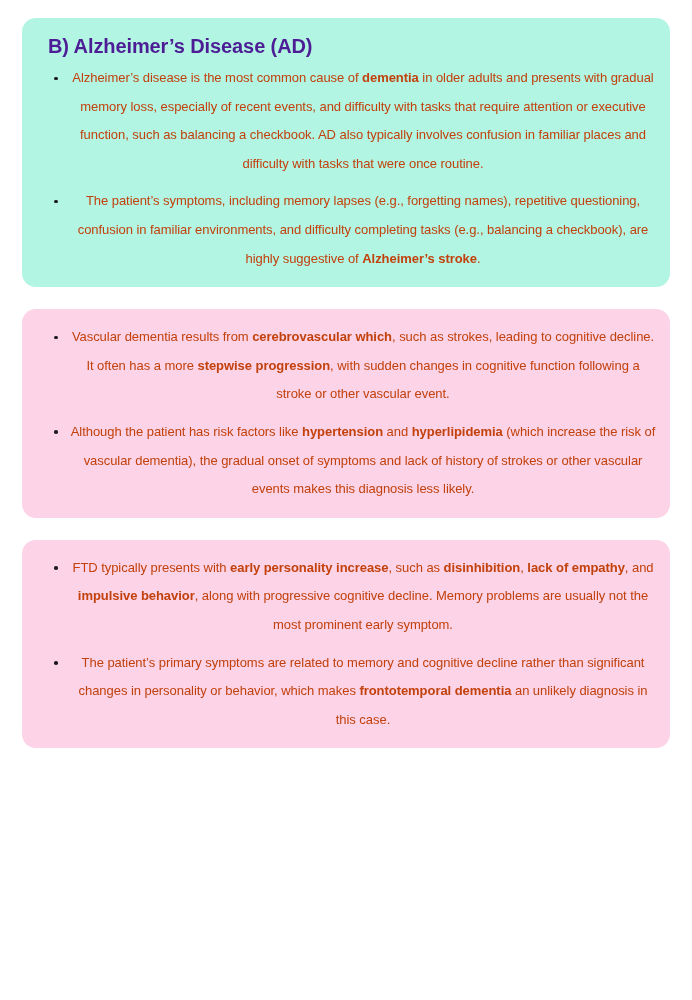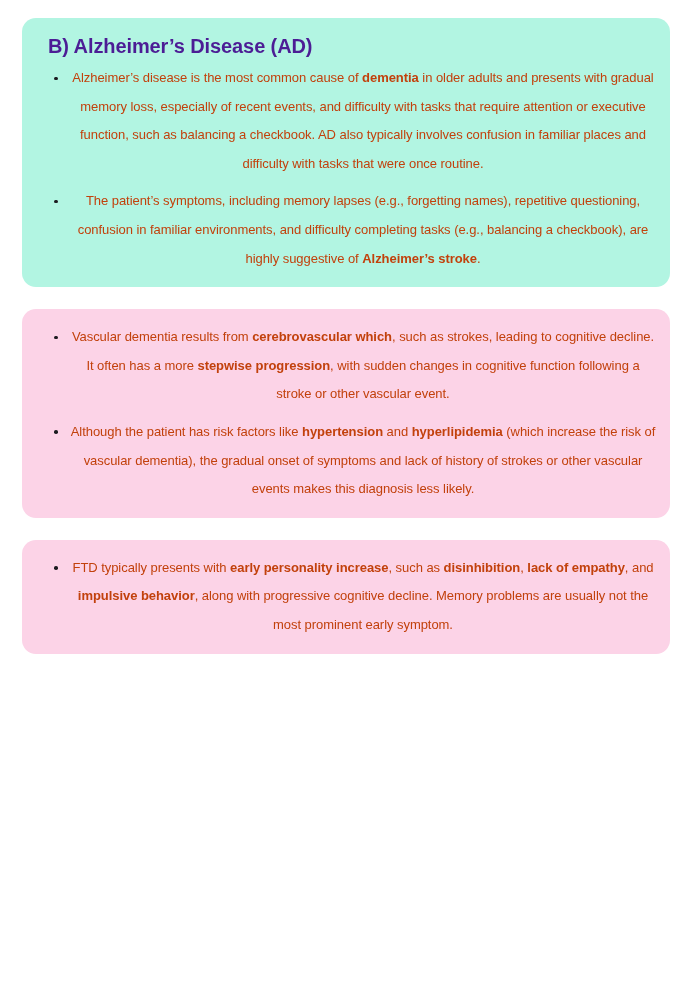--- a/index.html
+++ b/index.html
@@ -99,15 +99,19 @@
           <span class="rich">Although the patient has risk factors like <b>hypertension</b> and <b>hyperlipidemia</b> (which increase the risk of vascular dementia), the gradual onset of symptoms and lack of history of strokes or other vascular events makes this diagnosis less likely.</span>
         </li>
       </ul>
     </div>
     <div class="card pink">
       <ul class="bullets">
         <li>
           <span class="bullet-dot"></span>
           <span class="rich">FTD typically presents with <b>early personality increase</b>, such as <b>disinhibition</b>, <b>lack of empathy</b>, and <b>impulsive behavior</b>, along with progressive cognitive decline. Memory problems are usually not the most prominent early symptom.</span>
         </li>
+        <li>
+          <span class="bullet-dot"></span>
+          <span class="rich">The patient’s primary symptoms are related to memory and cognitive decline rather than significant changes in personality or behavior, which makes <b>frontotemporal dementia</b> an unlikely diagnosis in this case.</span>
+        </li>
       </ul>
     </div>
   </div>
 
 </body></html>

